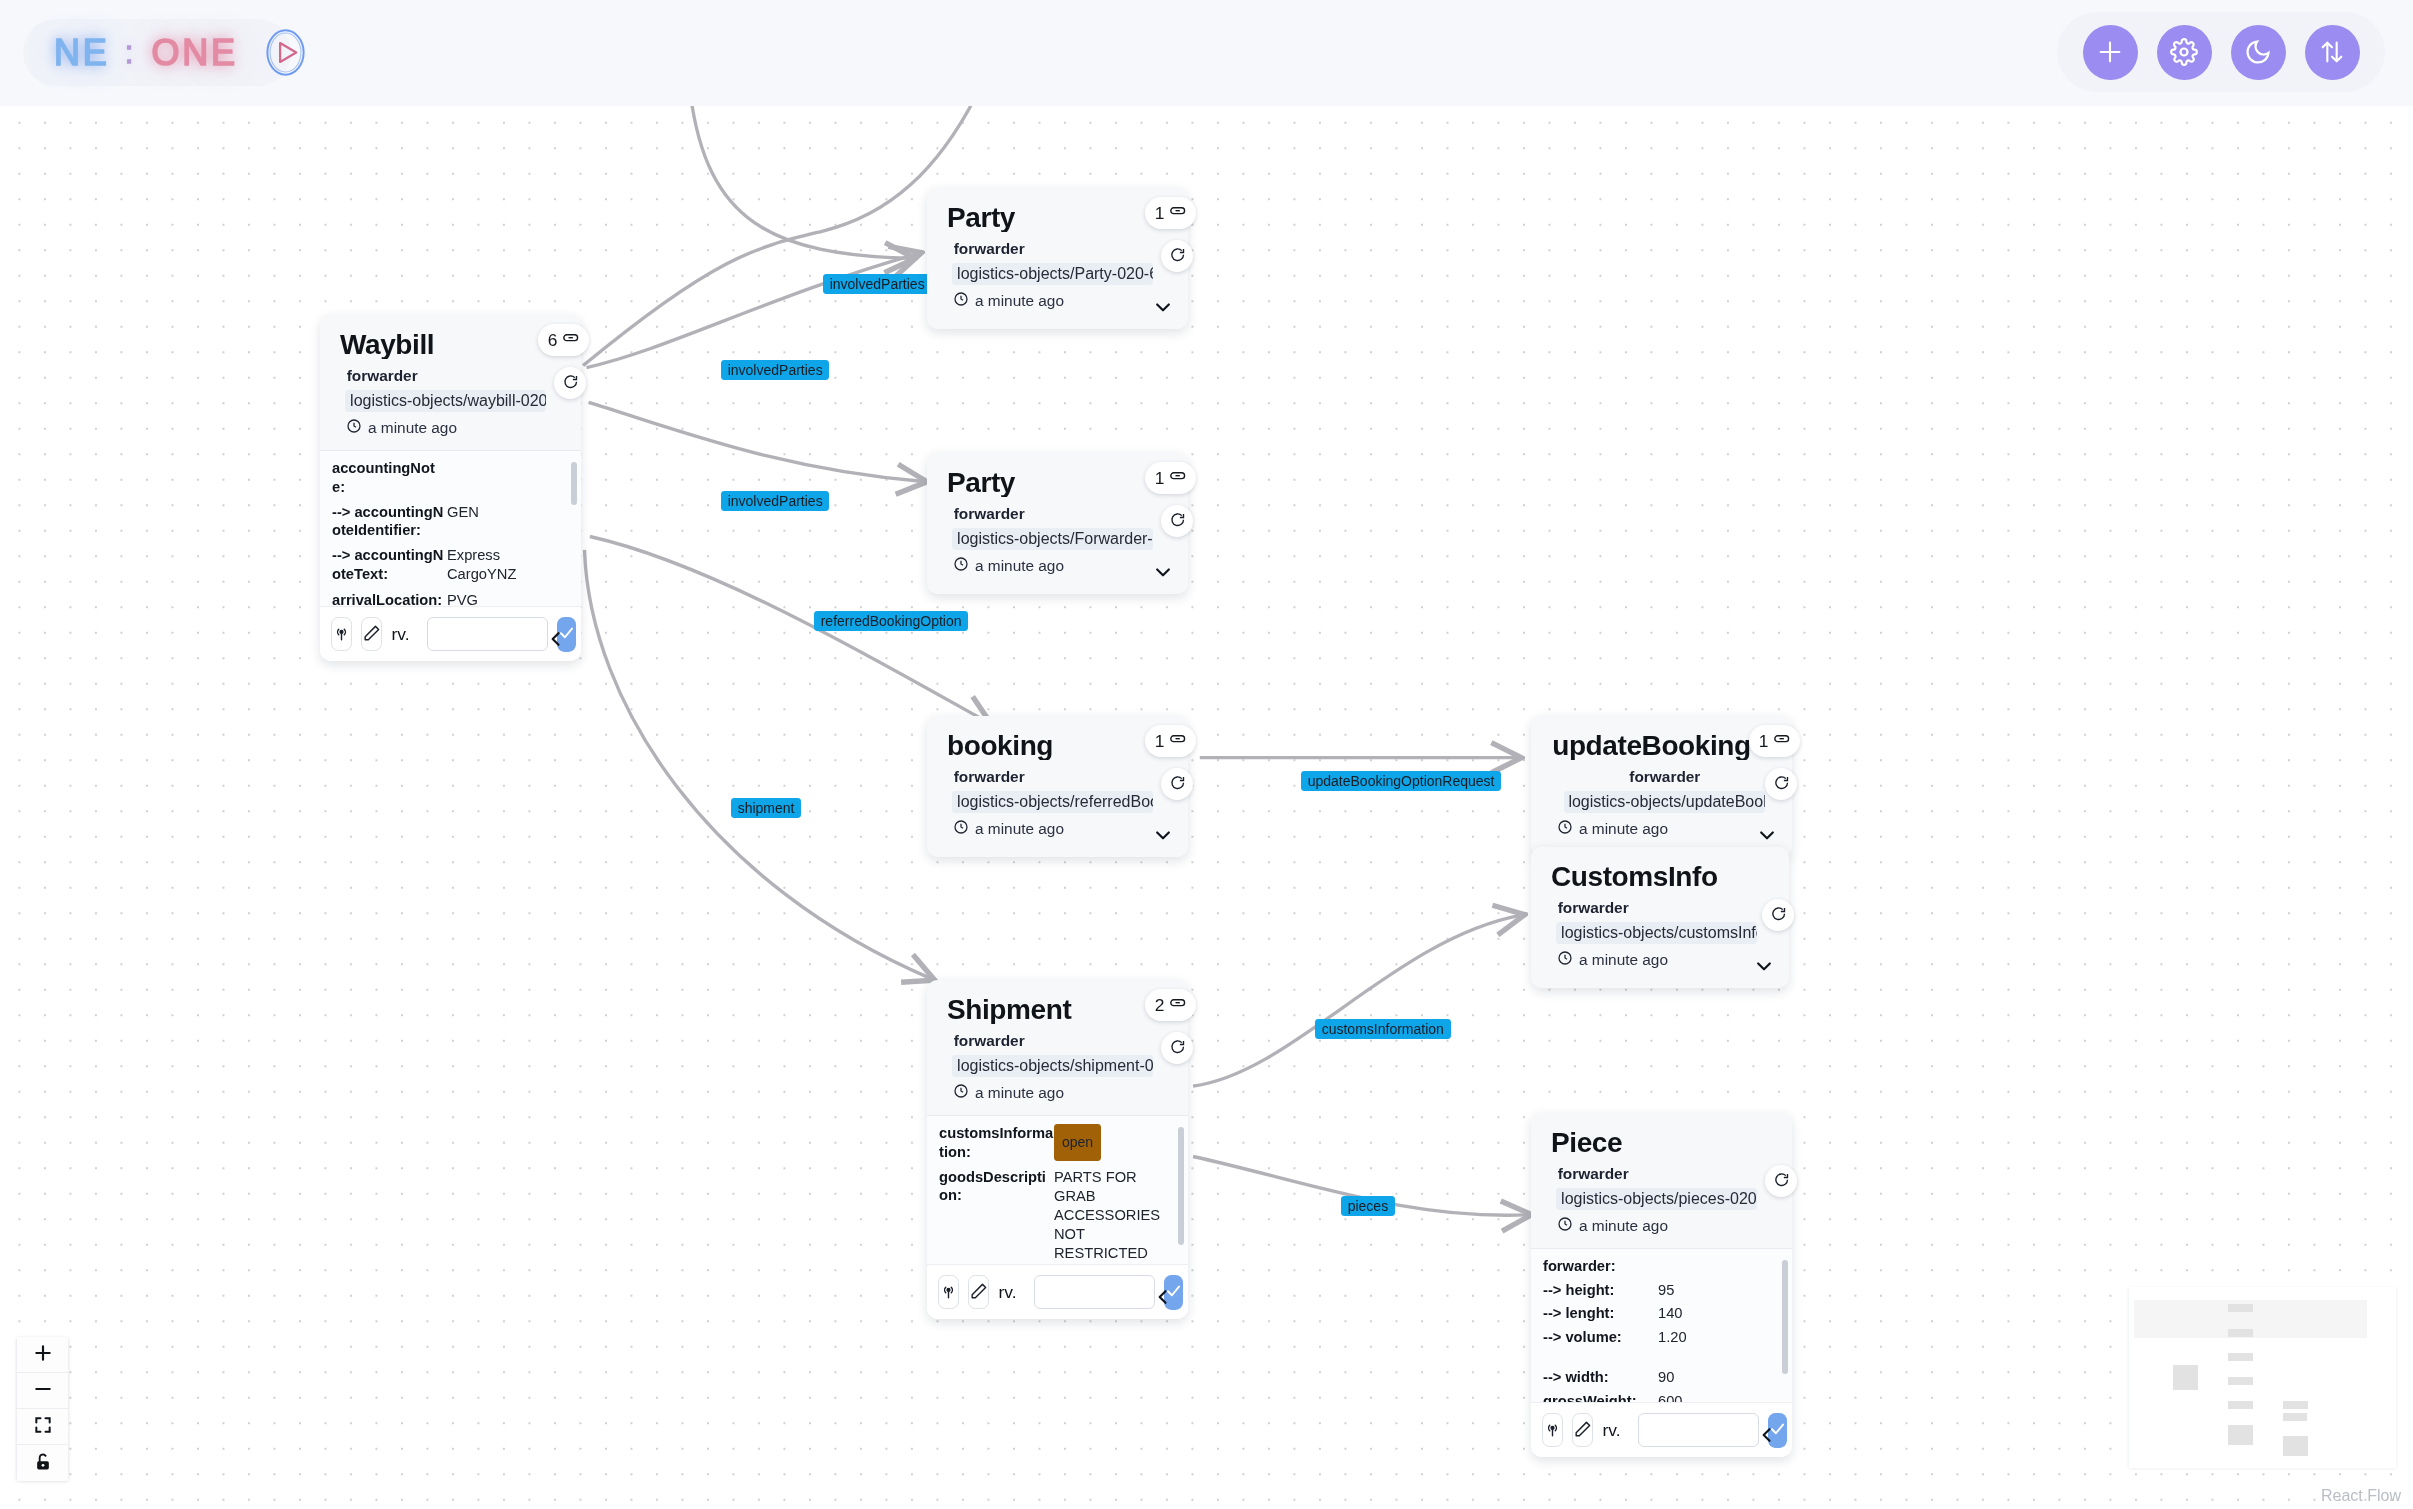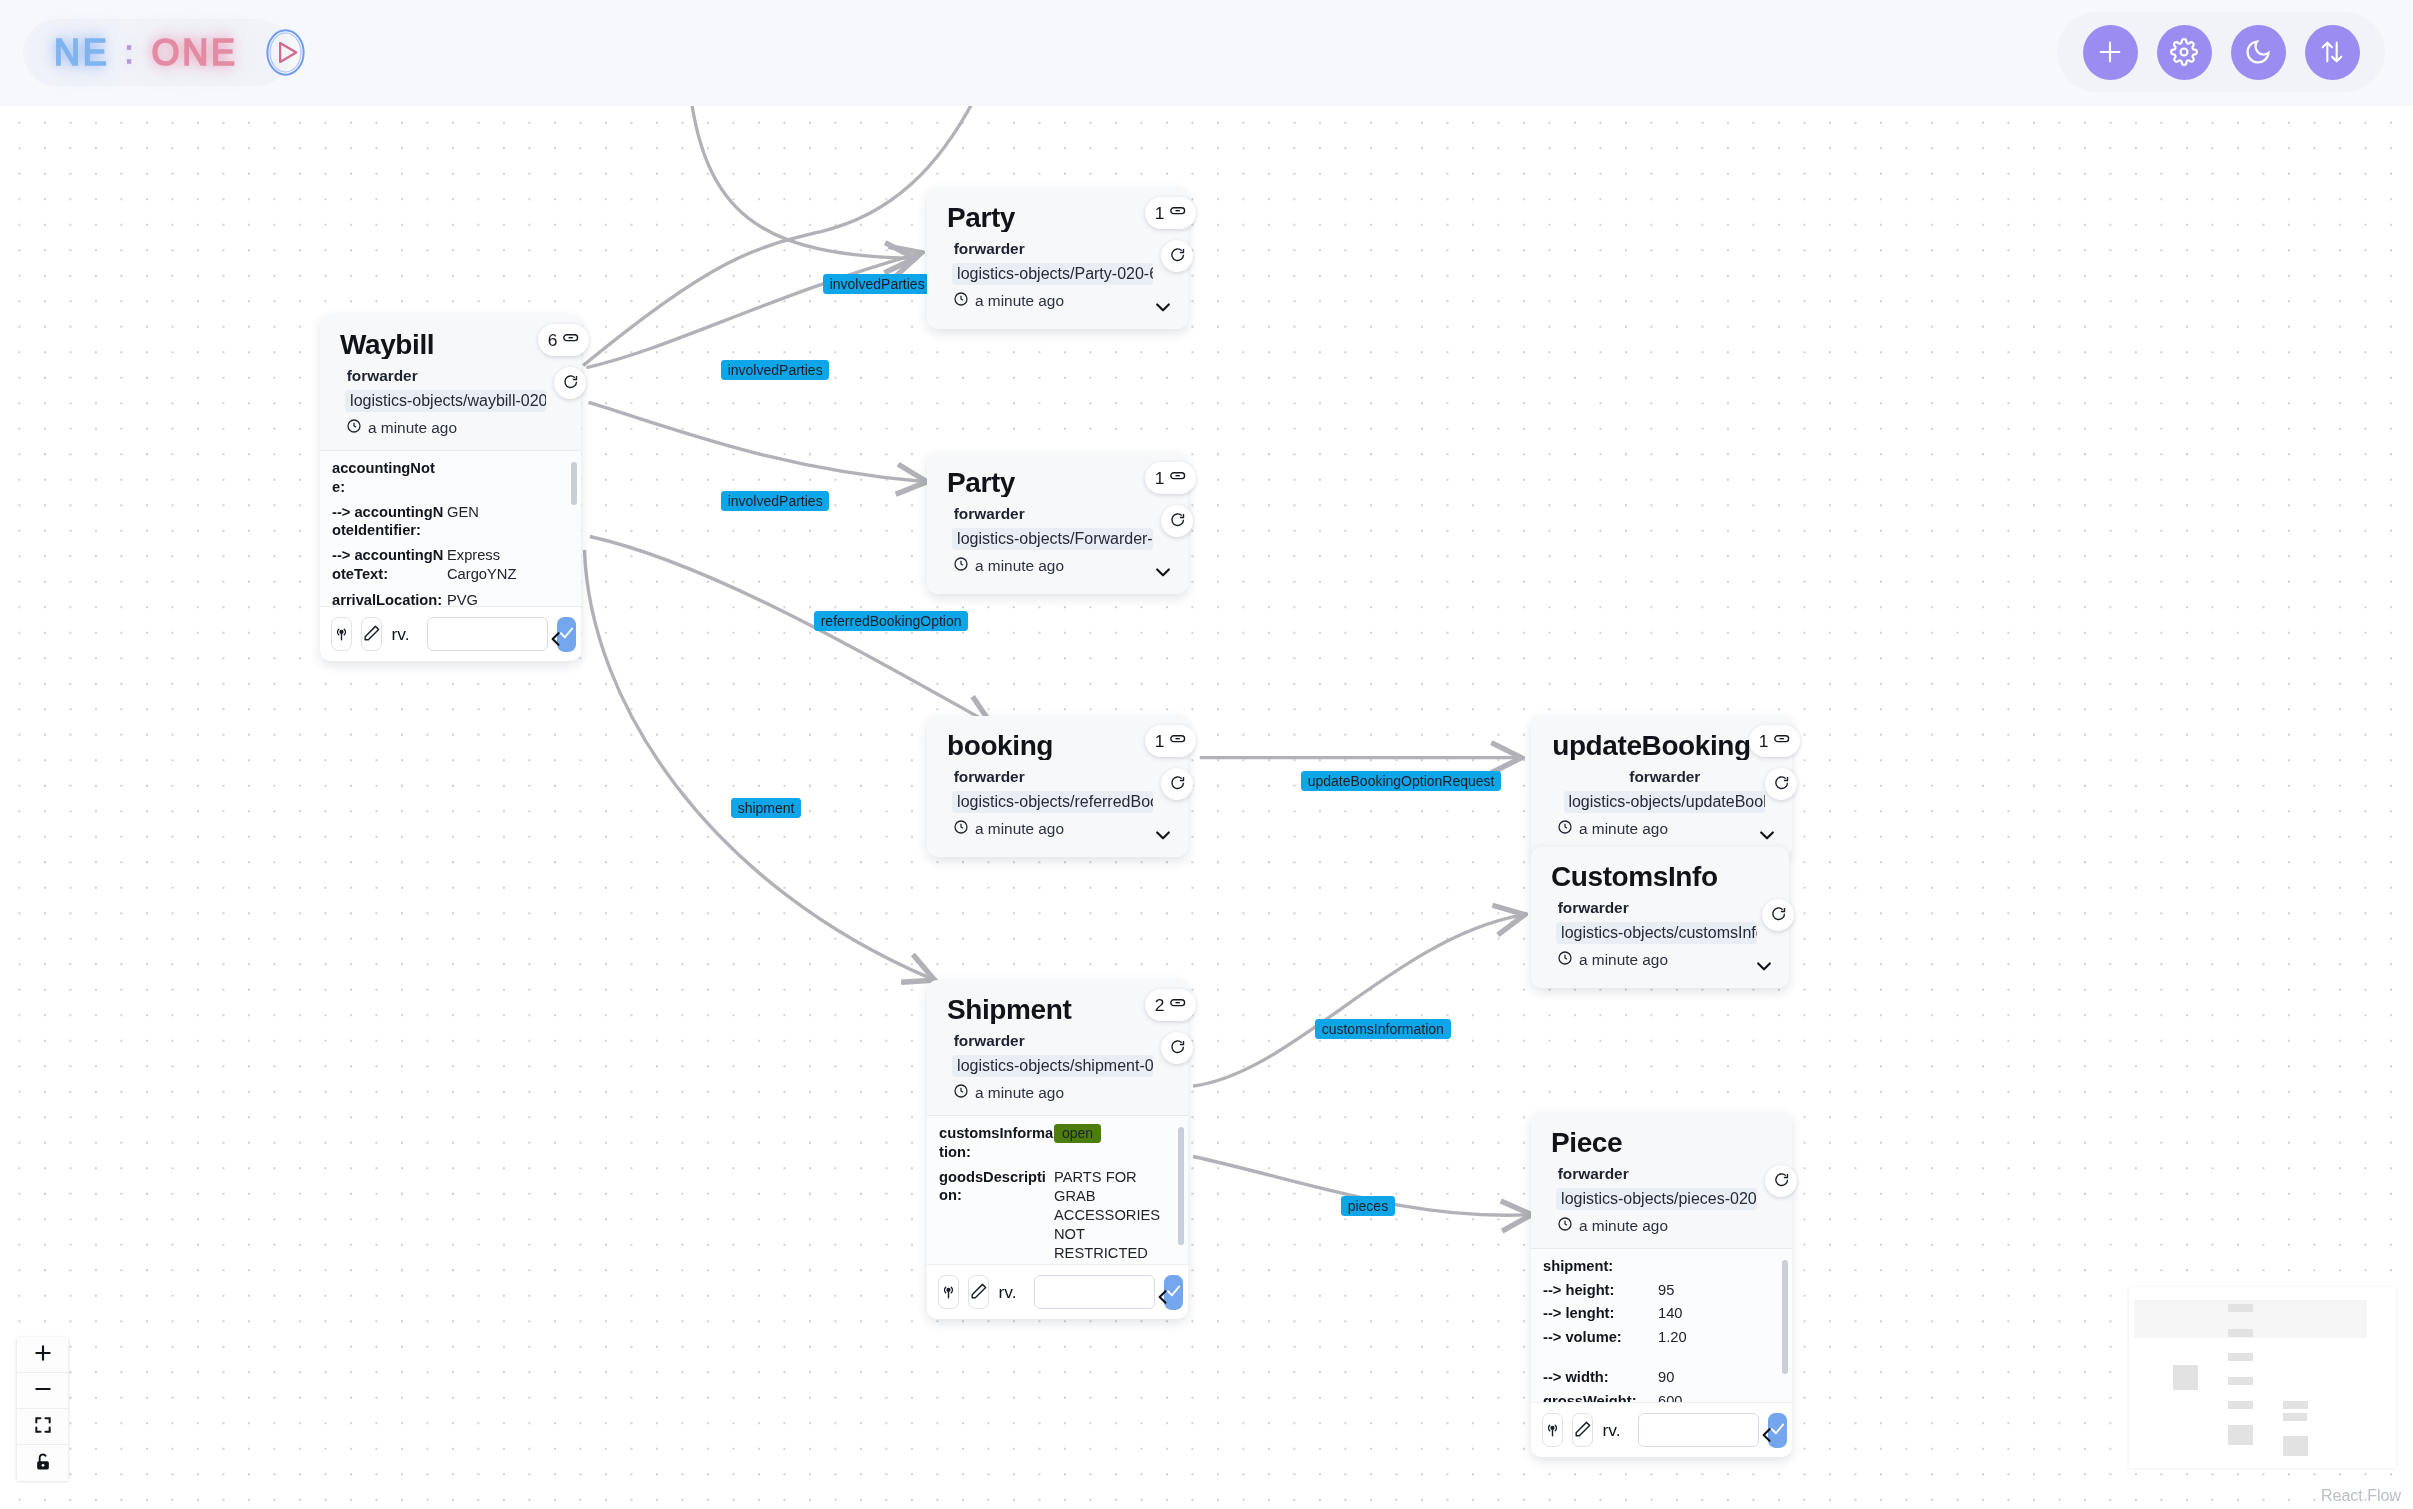--- a/index.html
+++ b/index.html
@@ -160,22 +160,22 @@
   .prop-key {
     font-size: 14.7px; font-weight: 700; color: #11151d;
     width: 115px; flex: 0 0 115px; line-height: 1.25;
     word-break: break-all;
   }
   .prop-val {
     font-size: 14.7px; color: #20242e; line-height: 1.3;
     flex: 1 1 auto;
   }
   .pill-open {
-    display: inline-block; background: #4d7c0f; color: #1c2230;
-    border-radius: 3.4px; padding: 0 8px; font-size: 14px;
+    display: inline-block; background: #a16207; color: #1c2230;
+    border-radius: 3.4px; padding: 9px 8px; font-size: 14px;
   }
   .vscroll {
     position: absolute; right: 4px; top: 10.7px;
     width: 6px; border-radius: 3.4px; background: #c9ced7;
   }
 
   .node-foot {
     border-top: 0.7px solid #eceef2;
     background: #ffffff;
     border-radius: 0 0 10.7px 10.7px;
@@ -703,21 +703,21 @@
       </div>
       <div class="chev">
         <svg width="20" height="20" viewBox="0 0 24 24" fill="none" stroke="#10141b" stroke-width="2.6" stroke-linecap="round" stroke-linejoin="round">
             <path d="M15,5 L8,12 L15,19"></path>
           </svg>
       </div>
     </div>
     <div class="node-body" style="height:154px;">
       <div class="vscroll" style="height:114px;"></div>
       <div class="prop-row" style="margin-bottom:4.7px;">
-        <div class="prop-key">shipment:</div>
+        <div class="prop-key">forwarder:</div>
         <div class="prop-val"></div>
       </div>
       <div class="prop-row" style="margin-bottom:4.7px;">
         <div class="prop-key">--&gt; height:</div>
         <div class="prop-val">95</div>
       </div>
       <div class="prop-row" style="margin-bottom:4.7px;">
         <div class="prop-key">--&gt; lenght:</div>
         <div class="prop-val">140</div>
       </div>

